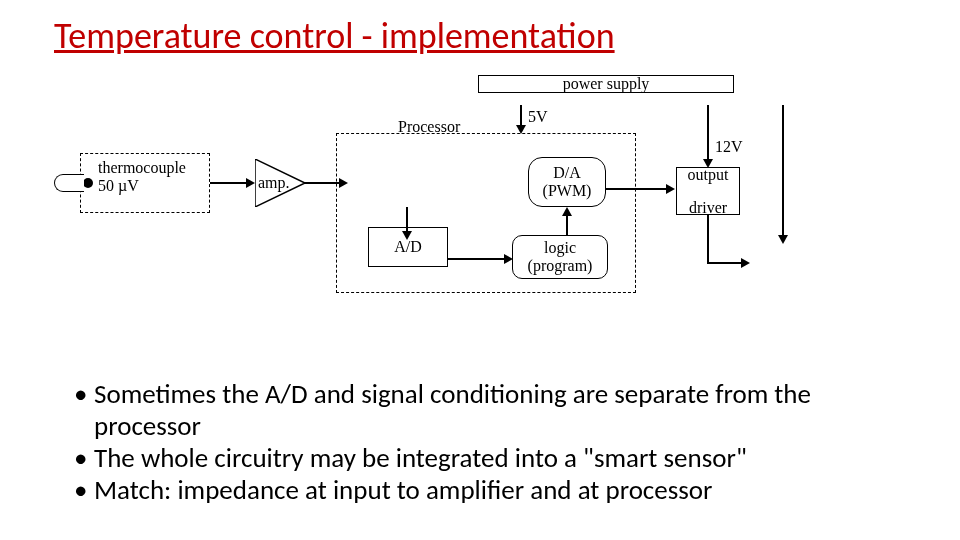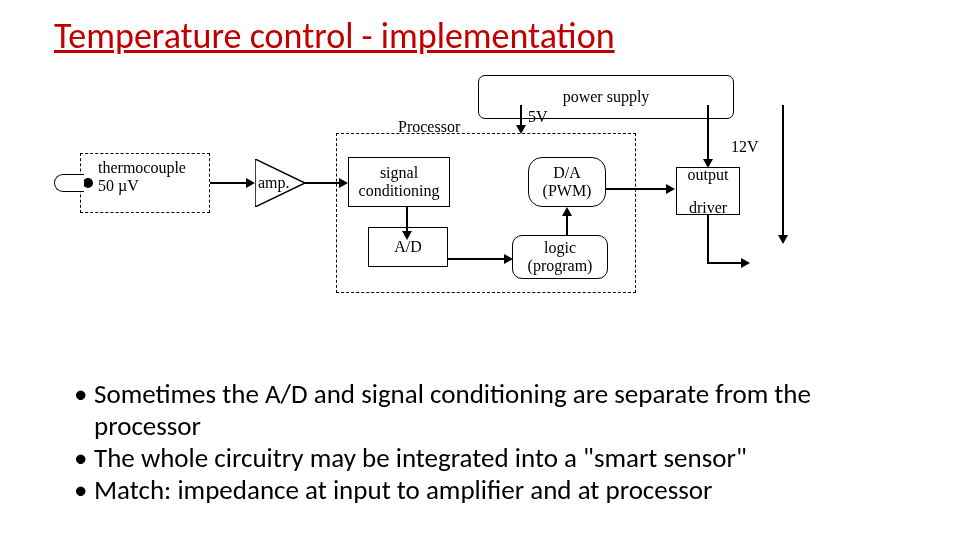--- a/index.html
+++ b/index.html
@@ -105,40 +105,36 @@
     flex-shrink: 0;
   }
 </style>
 </head>
 <body>
 
 <div class="title">Temperature control - implementation</div>
 
 <div class="diagram">
 
-  <div class="box" style="left:398px; top:0px; width:256px; height:44px;border-radius:7px;">power supply</div>
+  <div class="box" style="left:398px; top:0px; width:256px; height:18px;">power supply</div>
 
   <div class="line vline" style="left:440px; top:30px; height:22px;"></div>
   <div class="arrowD" style="left:435.5px; top:50px;"></div>
   <div class="lbl" style="left:448px; top:33px;">5V</div>
 
   <div class="line vline" style="left:627px; top:30px; height:56px;"></div>
   <div class="arrowD" style="left:622.5px; top:84px;"></div>
-  <div class="lbl" style="left:651px; top:63px;text-align:center;">12V</div>
+  <div class="lbl" style="left:635px; top:63px;text-align:center;">12V</div>
 
   <div class="line vline" style="left:702px; top:30px; height:132px;"></div>
   <div class="arrowD" style="left:697.5px; top:160px;"></div>
 
   <div class="dashbox" style="left:256px; top:58px; width:300px; height:160px;"></div>
   <div class="lbl" style="left:318px; top:43px;">Processor</div>
 
-  <div class="box" style="left:268px; top:82px; width:102px; height:50px; flex-direction:column;">
-    <span>signal</span>
-    <span>conditioning</span>
-  </div>
 
   <div class="box" style="left:288px; top:152px; width:80px; height:40px;">A/D</div>
 
   <div class="box" style="left:448px; top:82px; width:78px; height:50px; flex-direction:column;border-radius:14px;">
     <span>D/A</span>
     <span>(PWM)</span>
   </div>
 
   <div class="box" style="left:432px; top:160px; width:96px; height:44px; flex-direction:column;border-radius:10px;">
     <span>logic</span>

